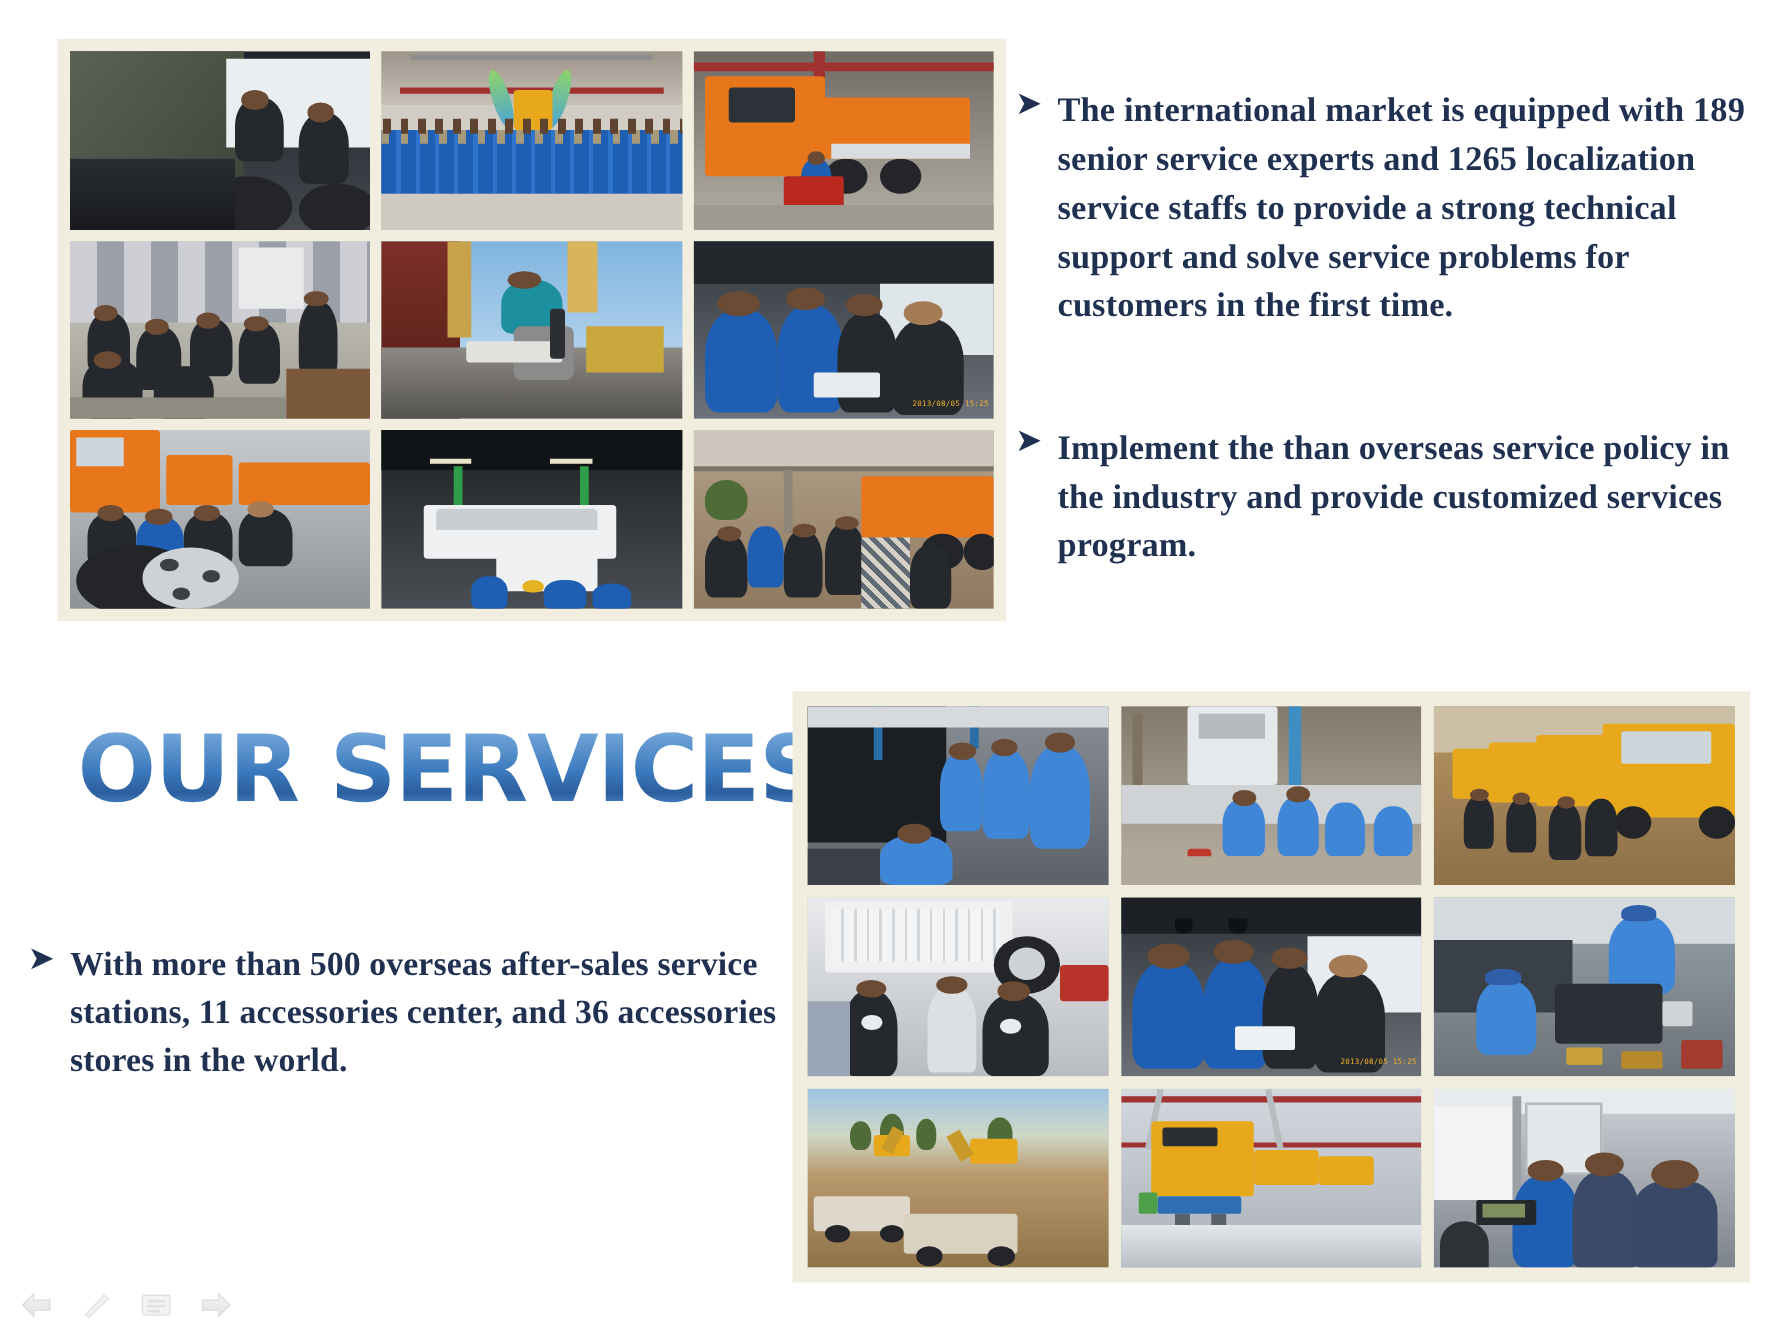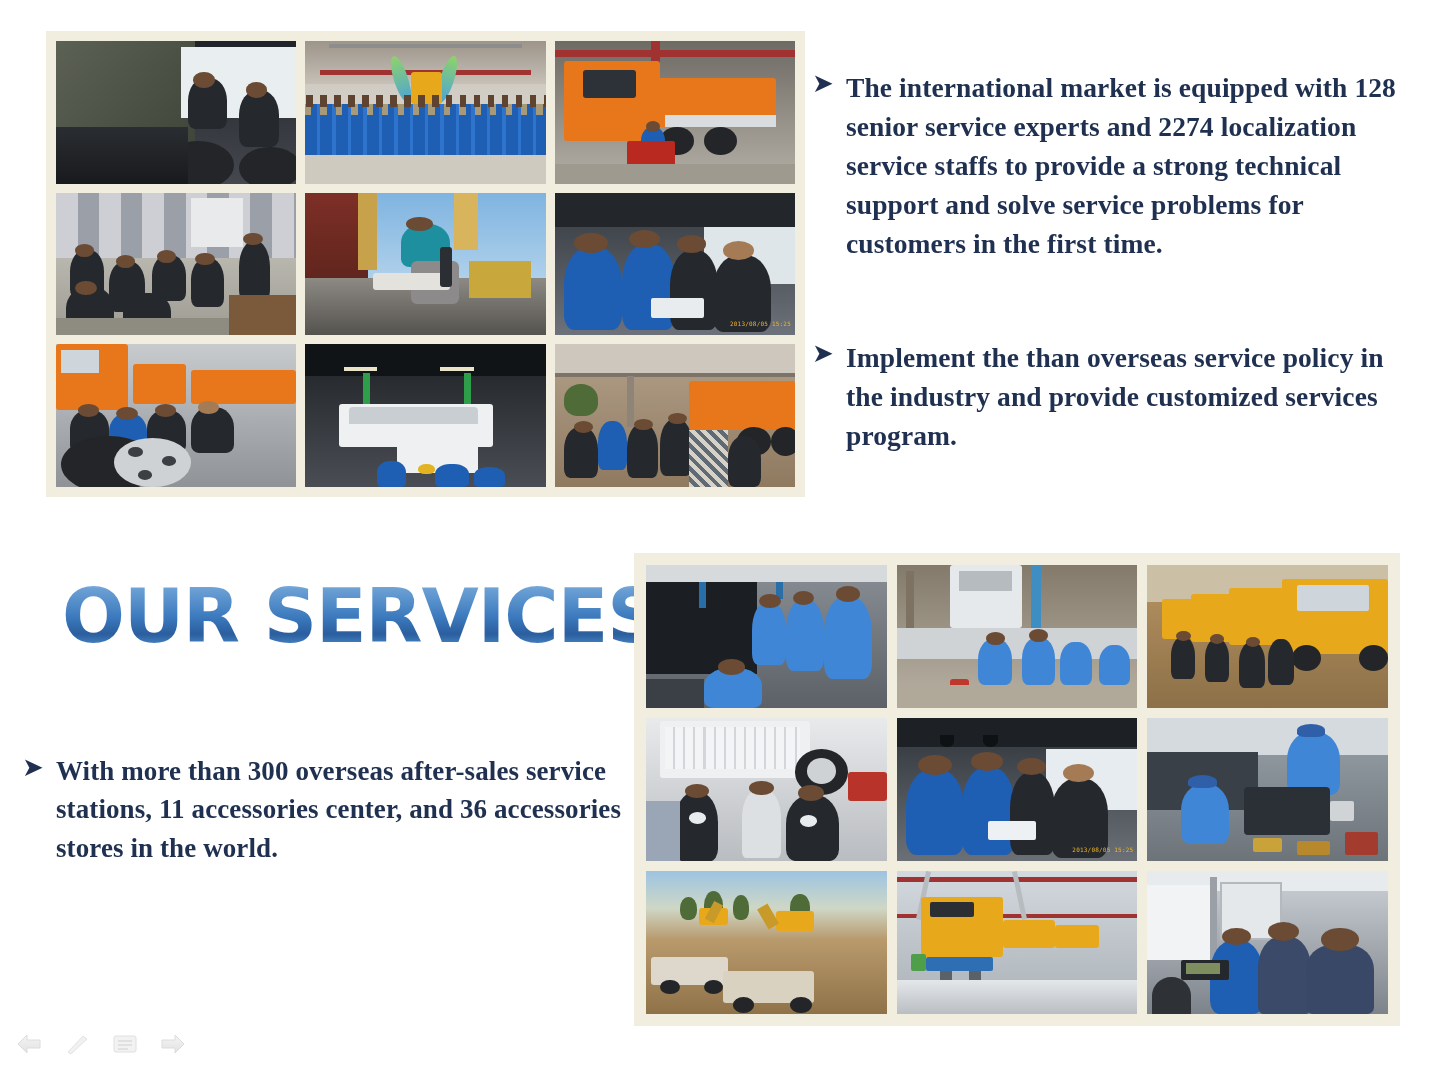--- a/index.html
+++ b/index.html
@@ -324,41 +324,41 @@
         <div class="head" style="left:8%;top:54%;width:8%;height:8%;"></div>
         <div class="head" style="left:33%;top:52%;width:8%;height:8%;"></div>
         <div class="head" style="left:47%;top:48%;width:8%;height:8%;"></div>
       </div>
     </div>
 
   </div>
 
   <div class="bullet" id="bullet-1">
     <span class="arrow">➤</span>
-    <span class="btext">The international market is equipped with 128 senior service experts and 2274 localization service staffs to provide a strong technical support and solve service problems for customers in the first time.</span>
+    <span class="btext">The international market is equipped with 189 senior service experts and 1265 localization service staffs to provide a strong technical support and solve service problems for customers in the first time.</span>
   </div>
 
   <div class="bullet" id="bullet-2">
     <span class="arrow">➤</span>
     <span class="btext">Implement the than overseas service policy in the industry and provide customized services program.</span>
   </div>
 
   <div id="title-block">
     <div class="wa-wrap">
       <div class="wordart-shadow">OUR SERVICES</div>
       <div class="wordart">OUR SERVICES</div>
     </div>
     <div class="wa-reflection">
       
     </div>
   </div>
 
   <div class="bullet" id="bullet-3">
     <span class="arrow">➤</span>
-    <span class="btext">With more than 300 overseas after-sales service stations, 11 accessories center, and 36 accessories stores in the world.</span>
+    <span class="btext">With more than 500 overseas after-sales service stations, 11 accessories center, and 36 accessories stores in the world.</span>
   </div>
 
   <div class="collage" id="collage-bottom">
 
     <div class="cell">
       <div class="photo">
         <div class="layer" style="background:linear-gradient(to bottom,#8a8f96,#5c6168);"></div>
         <div style="position:absolute;left:0;top:0;width:46%;height:76%;background:#1b1e22;"></div>
         <div style="position:absolute;left:22%;top:0;width:3%;height:30%;background:#2a6ea8;"></div>
         <div style="position:absolute;left:54%;top:0;width:3%;height:24%;background:#2a6ea8;"></div>

